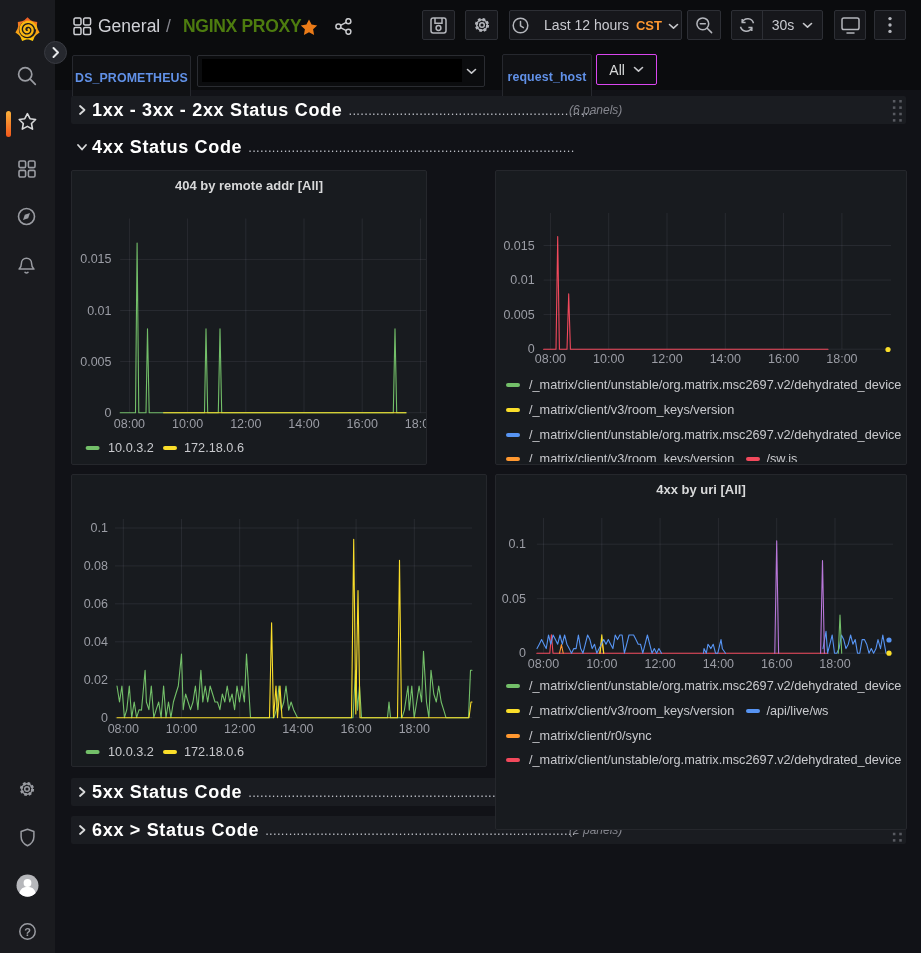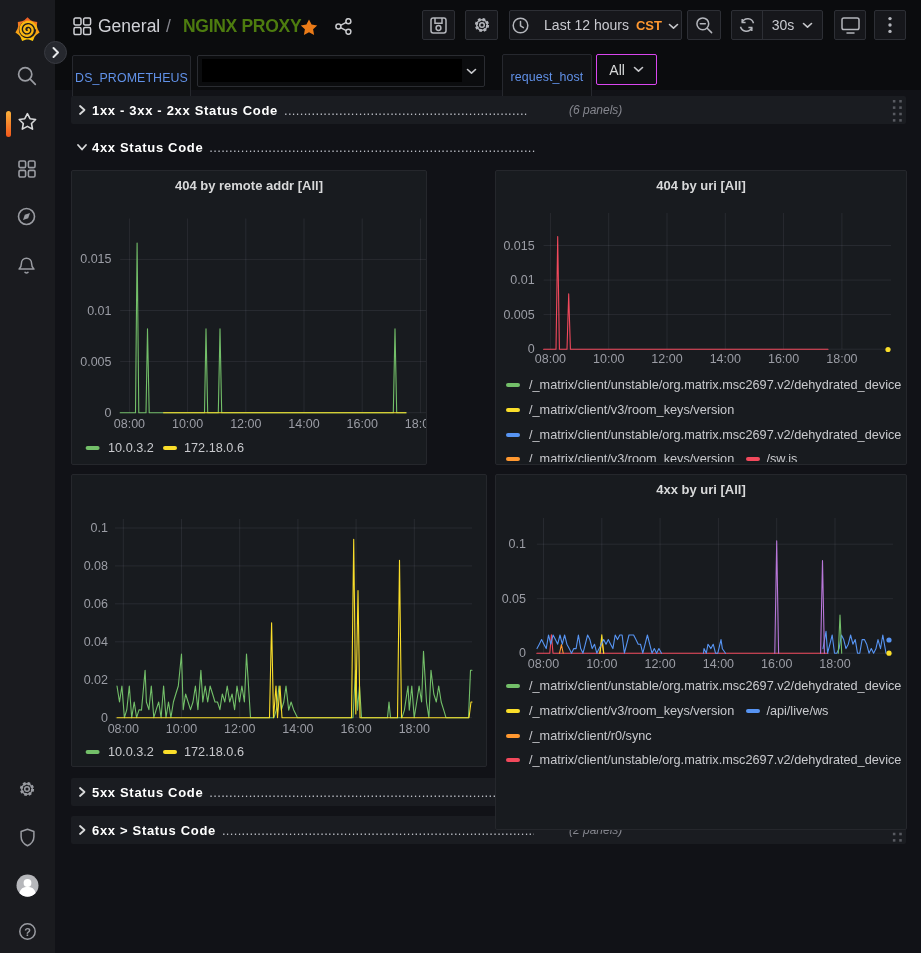--- a/index.html
+++ b/index.html
@@ -1,23 +1,23 @@
 <!DOCTYPE html>
 <html><head><meta charset="utf-8"><style>
 *{margin:0;padding:0;box-sizing:border-box}
 html,body{width:921px;height:953px;background:#111217;font-family:"Liberation Sans",sans-serif;overflow:hidden;position:relative}
 .abs{position:absolute}
 #sidebar{position:absolute;left:0;top:0;width:55px;height:953px;background:#1a1b1f}
 #topchrome{position:absolute;left:55px;top:0;width:866px;height:90px;background:#0b0c0e}
 .tbtn{position:absolute;top:10px;height:30px;border:1px solid #2d2f35;border-radius:2px;background:#16171b;display:flex;align-items:center;justify-content:center;color:#c7c8cc}
 .crumb{position:absolute;top:0;height:52px;display:flex;align-items:center;color:#d0d1d6;font-size:17.5px}
-.vlabel{position:absolute;top:55px;height:45px;background:#101114;border:1px solid #26282e;border-radius:2px;display:flex;align-items:center;justify-content:center;color:#6191e8;font-size:12.4px;font-weight:400;letter-spacing:0.1px}
+.vlabel{position:absolute;top:55px;height:45px;background:#101114;border:1px solid #26282e;border-radius:2px;display:flex;align-items:center;justify-content:center;color:#6191e8;font-size:12.4px;font-weight:700;letter-spacing:0.1px}
 .rowhead{position:absolute;left:71px;width:835px;height:28px;display:flex;align-items:center;color:#d8d9da}
 .rowhead.bg{background:#1a1c21;border-radius:2px}
-.rowtitle{font-weight:700;font-size:13px;color:#fff;white-space:nowrap;letter-spacing:0.68px}
+.rowtitle{font-weight:700;font-size:18px;color:#fff;white-space:nowrap;letter-spacing:0.68px}
 .dots{overflow:hidden;white-space:nowrap;color:#bcbec6;font-size:13px;letter-spacing:0.32px;margin-left:6px;flex:0 0 auto}
 .npanels{font-style:italic;color:#85868e;font-size:12px;margin-left:16px;white-space:nowrap}
 .panel{position:absolute;background:#181b1f;border:1px solid #25272c;border-radius:2px;overflow:hidden}
 .ptitle{height:28px;display:flex;align-items:center;justify-content:center;font-size:13px;font-weight:700;color:#d8d9da}
 .panel svg{display:block;position:absolute;left:0;top:0}
 .ax{font-size:12.5px;fill:#9b9da5;font-family:"Liberation Sans",sans-serif}
 .lg{font-size:12.7px;fill:#c8c9cd;font-family:"Liberation Sans",sans-serif}
 .handle{position:absolute;width:11px;height:22px}
 </style></head><body>
 <div id="sidebar"></div>
@@ -258,21 +258,20 @@
       <text x="348.4" y="256.5" text-anchor="middle" class="ax">18:00</text>
 <path d="M48.2,241.7 L63.5,241.7 L65.1,72.0 L66.8,241.7 L74.0,241.7 L75.5,157.9 L77.2,241.7 L132.5,241.7 L134.0,157.9 L135.7,241.7 L146.3,241.7 L148.0,157.9 L149.7,241.7 L321.3,241.7 L323.0,157.9 L324.7,241.7 L334.0,241.7" fill="none" stroke="#73BF69" stroke-width="1.1" stroke-linejoin="round" stroke-linecap="round"></path>
 <path d="M91.6,241.7 L334,241.7 M387,241.7 L400,241.7" fill="none" stroke="#FADE2A" stroke-width="1.1" stroke-linejoin="round" stroke-linecap="round"></path>
 <rect x="13.6" y="275" width="14" height="4" rx="2" fill="#73BF69"></rect>
       <text x="36" y="281" class="lg">10.0.3.2</text>
 <rect x="91" y="275" width="14" height="4" rx="2" fill="#FADE2A"></rect>
       <text x="112" y="281" class="lg">172.18.0.6</text>
 </svg>
   </div>
 <div class="panel" style="left:495px;top:170px;width:412px;height:295px">
-    <div class="ptitle">404 by uri [All]</div>
     <svg width="412" height="291" viewBox="0 0 412 291">
 <line x1="54.4" y1="42" x2="54.4" y2="178.2" stroke="rgba(204,204,220,0.09)" stroke-width="1"></line>
       <line x1="112.7" y1="42" x2="112.7" y2="178.2" stroke="rgba(204,204,220,0.09)" stroke-width="1"></line>
       <line x1="171.0" y1="42" x2="171.0" y2="178.2" stroke="rgba(204,204,220,0.09)" stroke-width="1"></line>
       <line x1="229.3" y1="42" x2="229.3" y2="178.2" stroke="rgba(204,204,220,0.09)" stroke-width="1"></line>
       <line x1="287.6" y1="42" x2="287.6" y2="178.2" stroke="rgba(204,204,220,0.09)" stroke-width="1"></line>
       <line x1="345.9" y1="42" x2="345.9" y2="178.2" stroke="rgba(204,204,220,0.09)" stroke-width="1"></line>
       <line x1="47.6" y1="74.5" x2="395" y2="74.5" stroke="rgba(204,204,220,0.09)" stroke-width="1"></line>
       <line x1="47.6" y1="109.1" x2="395" y2="109.1" stroke="rgba(204,204,220,0.09)" stroke-width="1"></line>
       <line x1="47.6" y1="143.6" x2="395" y2="143.6" stroke="rgba(204,204,220,0.09)" stroke-width="1"></line>

